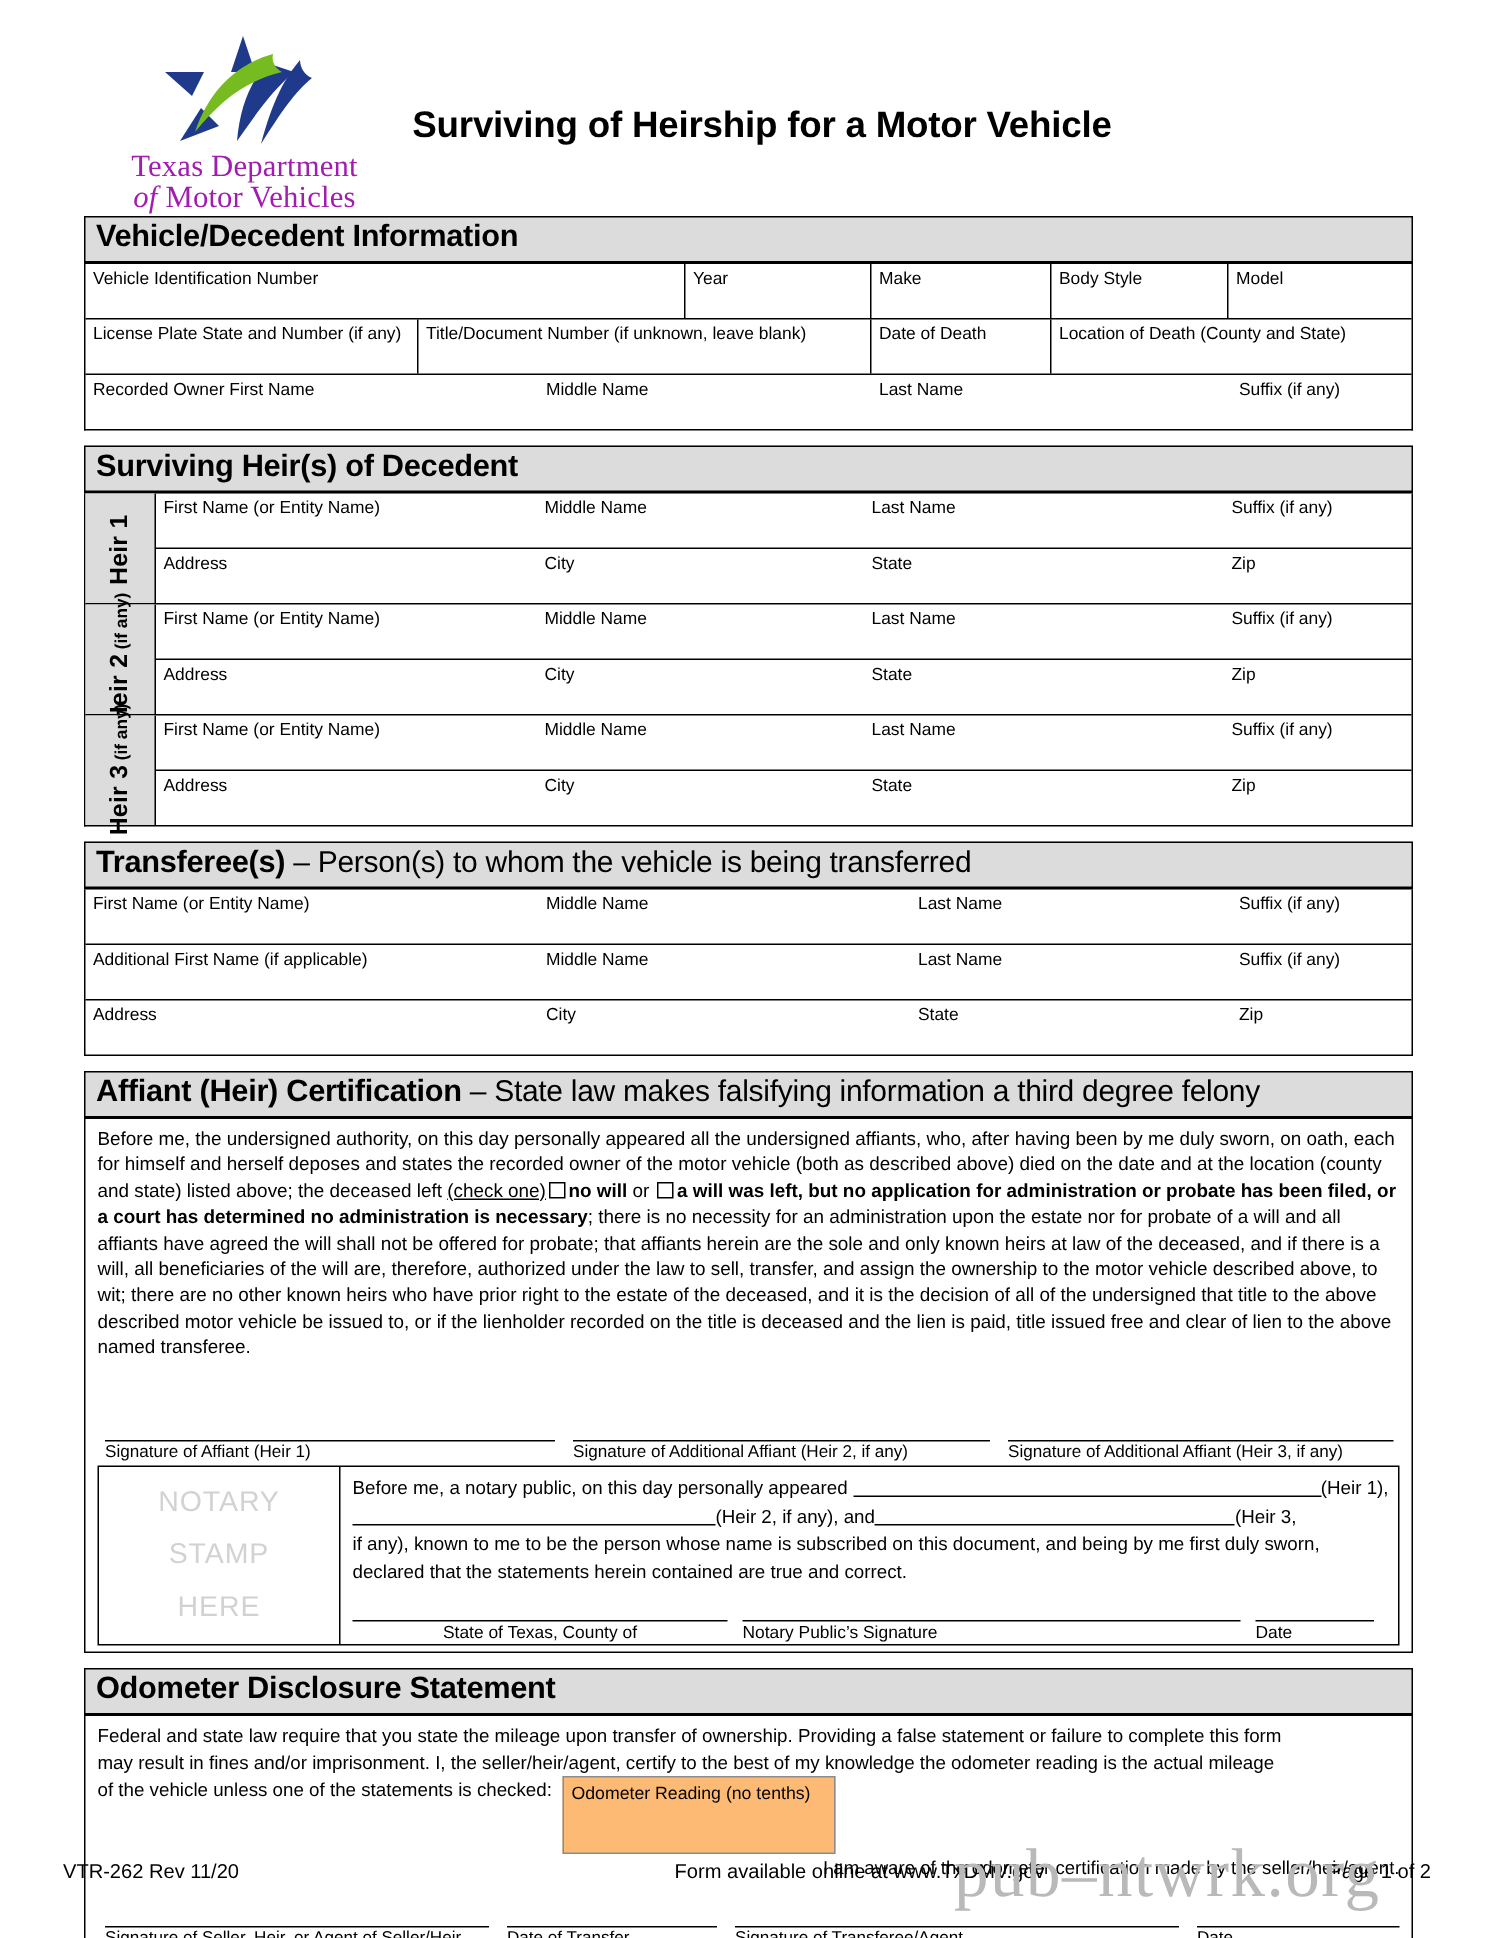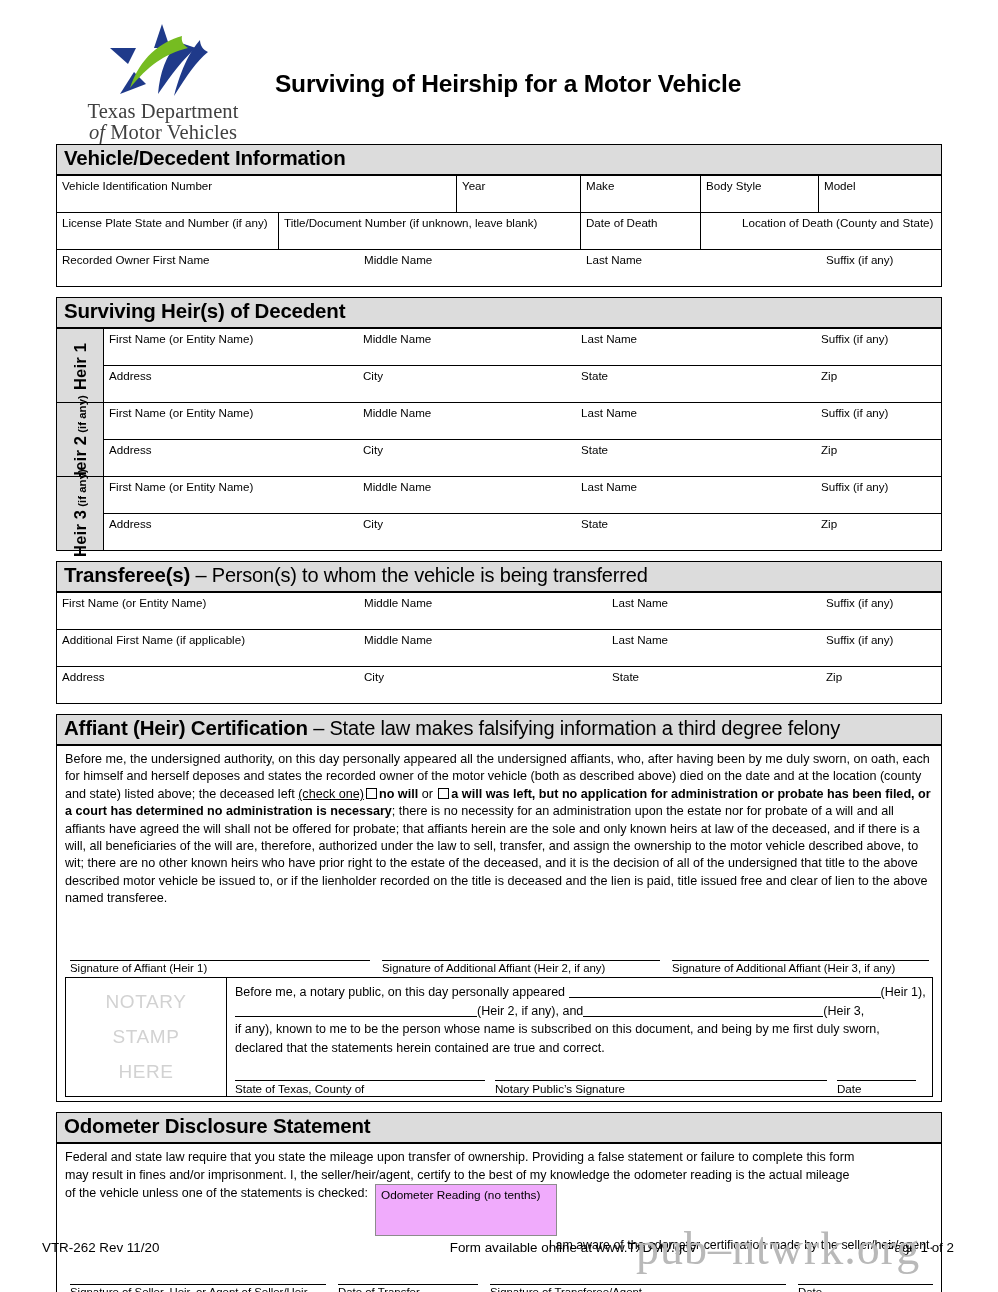--- a/index.html
+++ b/index.html
@@ -34,21 +34,21 @@
   .logo-mark {
     width: 118px;
     height: 78px;
     margin: 0 auto;
     display: block;
   }
   .logo-text {
     margin-top: 1px;
     font-family: "Liberation Serif", serif;
     line-height: 1.04;
-    color: #404040;
+    color: #a21caf;
   }
   .logo-text .l1 { font-size: 20.5px; letter-spacing: .1px; }
   .logo-text .l2 { font-size: 20.5px; letter-spacing: .1px; }
   .logo-text .l2 .it { font-style: italic; }
   .form-title {
     position: absolute;
     left: 248px;
     top: 70px;
     width: 520px;
     text-align: center;
@@ -231,21 +231,21 @@
   .odo-mid {
     display: flex;
     align-items: flex-start;
     margin-top: 0px;
   }
   .odo-lead { font-size: 12.5px; line-height: 1.46; padding-top: 0px; }
   .odo-readbox {
     width: 182px;
     height: 52px;
     border: 1px solid #8c8c8c;
-    background: #f0abfc;
+    background: #fdba74;
     margin-left: 7px;
     padding: 3px 0 0 5px;
     box-sizing: border-box;
     font-size: 11.8px;
   }
   .odo-checks { margin-left: 13px; padding-top: 2px; }
   .odo-check {
     font-size: 11.8px;
     line-height: 1.62;
     white-space: nowrap;
@@ -331,21 +331,21 @@
           <div class="cell" style="width:400px;">Vehicle Identification Number</div>
           <div class="cell" style="width:124px;">Year</div>
           <div class="cell" style="width:120px;">Make</div>
           <div class="cell" style="width:118px;">Body Style</div>
           <div class="cell" style="flex:1;">Model</div>
         </div>
         <div class="row">
           <div class="cell" style="width:222px;">License Plate State and Number (if any)</div>
           <div class="cell" style="width:302px;">Title/Document Number (if unknown, leave blank)</div>
           <div class="cell" style="width:120px;">Date of Death</div>
-          <div class="cell" style="flex:1;margin-left:36px;">Location of Death (County and State)</div>
+          <div class="cell" style="flex:1;">Location of Death (County and State)</div>
         </div>
         <div class="row">
           <div class="cell nb" style="width:302px;">Recorded Owner First Name</div>
           <div class="cell nb" style="width:222px;">Middle Name</div>
           <div class="cell nb" style="width:240px;">Last Name</div>
           <div class="cell nb" style="flex:1;">Suffix (if any)</div>
         </div>
       </div>
     </div>
 
@@ -464,21 +464,21 @@
             <div>HERE</div>
           </div>
           <div class="notary-body">
             <div class="notary-text">
               <span>Before me, a notary public, on this day personally appeared</span>
               <span class="fill" style="width:312px;"></span><span>(Heir 1),</span><br>
               <span class="fill" style="width:242px;"></span><span>(Heir 2, if any), and</span><span class="fill" style="width:240px;"></span><span>(Heir 3,</span><br>
               <span>if any), known to me to be the person whose name is subscribed on this document, and being by me first duly sworn, declared that the statements herein contained are true and correct.</span>
             </div>
             <div class="notary-foot">
-              <div class="nf" style="width:250px;">State of Texas, County of</div>
+              <div class="nf" style="width:250px;text-align:center;">State of Texas, County of</div>
               <div class="nf" style="width:332px;">Notary Public’s Signature</div>
               <div class="nf" style="flex:1;">Date</div>
             </div>
           </div>
         </div>
       </div>
     </div>
 
     <div class="section">
       <div class="sec-head">Odometer Disclosure Statement</div>

